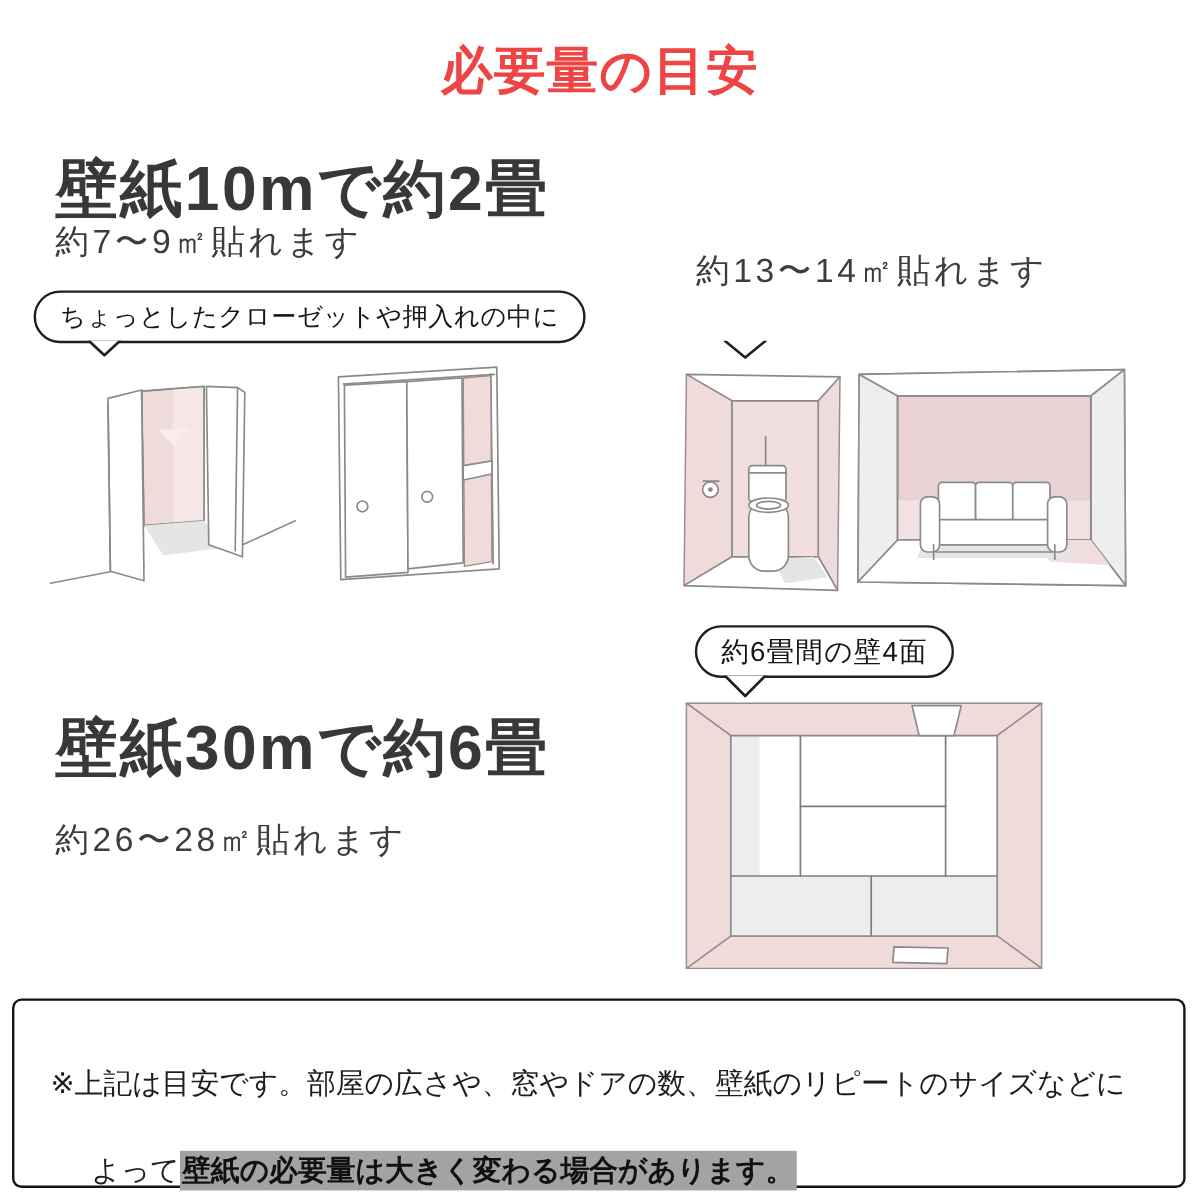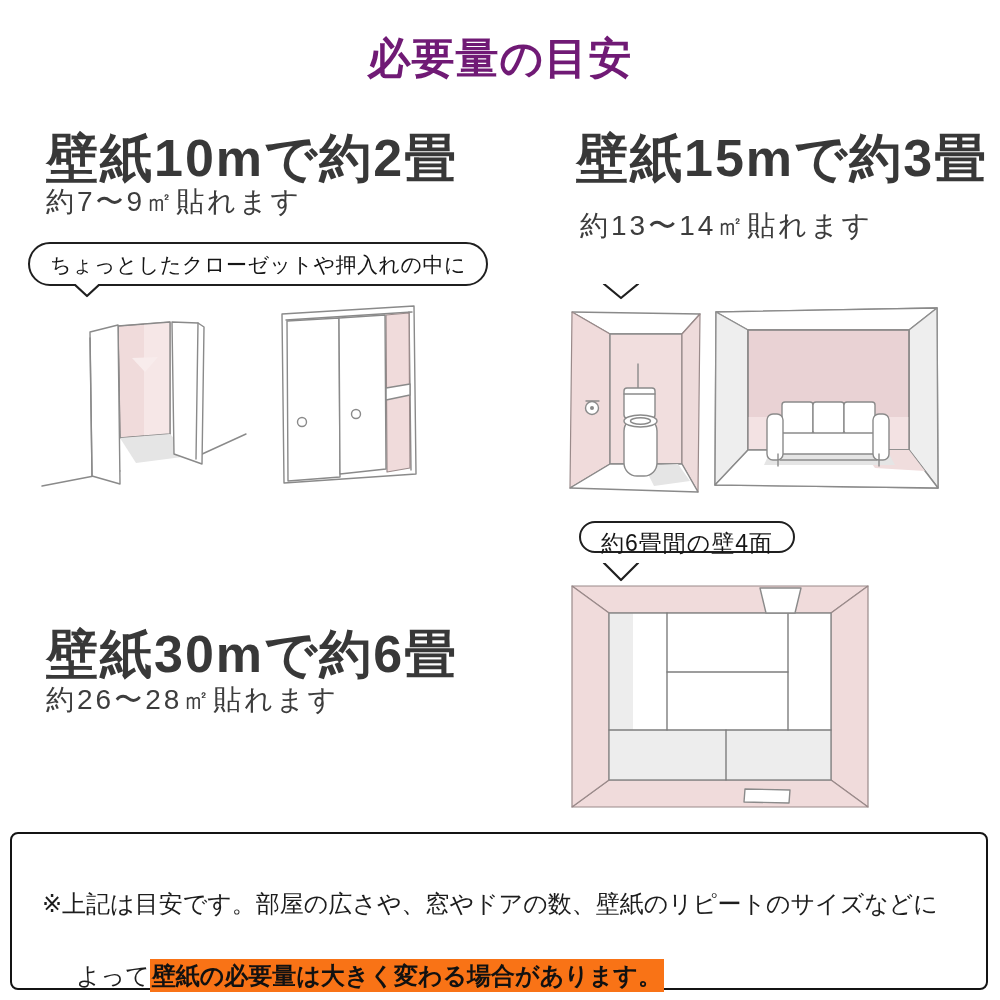--- a/index.html
+++ b/index.html
@@ -2,50 +2,50 @@
 <html><head>
 <meta charset="utf-8">
 <style>
   html,body{margin:0;padding:0;background:#ffffff;}
   .page{
     position:relative;width:1000px;height:1000px;background:#fff;overflow:hidden;
     font-family:"Liberation Sans","DejaVu Sans",sans-serif;color:#383838;
   }
   .title{
     position:absolute;top:30px;left:0;width:1000px;text-align:center;
-    font-size:43px;font-weight:900;color:#701a75;letter-spacing:1px;
+    font-size:43px;font-weight:900;color:#ef4444;letter-spacing:1px;
   }
   .h2{
     position:absolute;font-size:52px;font-weight:800;color:#383838;
     letter-spacing:2px;white-space:nowrap;line-height:1;
   }
   .sub{
     position:absolute;font-size:28px;font-weight:500;color:#3d3d3d;
     letter-spacing:3px;white-space:nowrap;line-height:1.15;
   }
   .bubble{
     position:absolute;height:44px;line-height:41px;background:#fff;
     border:2px solid #1f1f1f;border-radius:24px;padding:0 20px;
     font-size:21px;font-weight:400;color:#161616;letter-spacing:0.5px;
     white-space:nowrap;box-sizing:border-box;z-index:2;
   }
-  .bubble.small{font-size:23px;height:32px;line-height:41px;letter-spacing:1px;}
+  .bubble.small{font-size:23px;height:44px;line-height:41px;letter-spacing:1px;}
   .tail{position:absolute;z-index:3;}
   .sketch{position:absolute;}
   .note-box{
     position:absolute;left:10px;top:832px;width:978px;height:158px;
     border:2px solid #141414;border-radius:8px;background:#fff;box-sizing:border-box;
     padding:20px 24px 0 30px;
   }
   .note-line{
     font-size:24px;font-weight:500;color:#1d1d1d;line-height:44px;
     letter-spacing:0px;white-space:nowrap;margin-top:28px;
   }
   .note-indent{padding-left:34px;}
-  .hl{background:#f97316;font-weight:800;color:#111;padding:3px 2px 3px 2px;}
+  .hl{background:#a3a3a3;font-weight:800;color:#111;padding:3px 2px 3px 2px;}
   svg .ln{stroke:#8a8a8a;stroke-width:1.4;fill:none;stroke-linecap:round;stroke-linejoin:round;}
   svg .pnl{stroke:#8a8a8a;stroke-width:1.4;fill:#ffffff;stroke-linejoin:round;}
   svg .pink{stroke:#9a8a8a;stroke-width:1.2;fill:#f0dbdb;stroke-linejoin:round;}
   svg .pinkdark{stroke:#9a8a8a;stroke-width:1.2;fill:#e9d2d4;stroke-linejoin:round;}
   svg .pinklight{fill:#f6e7e7;stroke:none;}
   svg .gray{fill:#ededed;stroke:none;}
   svg .shadow{fill:#e5e5e5;stroke:none;}
   svg .wall{stroke:#8f8f8f;stroke-width:1.4;fill:#eeeeee;stroke-linejoin:round;}
 </style>
 </head>
@@ -81,21 +81,20 @@
     <line class="ln" x1="40" y1="18" x2="166" y2="10"></line>
     <line class="ln" x1="163" y1="10" x2="165" y2="168"></line>
     <polygon class="pink" points="140,13 163,11 164,166 141,170"></polygon>
     <polygon class="pnl" points="140,86 164,82 164,93 140,98"></polygon>
     <polygon class="pnl" points="41,19 93,16 94,175 42,179"></polygon>
     <circle class="ln" cx="56" cy="120" r="4.5" fill="#fff"></circle>
     <polygon class="pnl" points="93,16 139,13 140,167 94,172"></polygon>
     <circle class="ln" cx="110" cy="112" r="4.5" fill="#fff"></circle>
   </svg>
 
-  <div class="h2" style="left:576px;top:132px;">壁紙15mで約3畳</div>
   <div class="sub" style="left:580px;top:186px;margin-top:24px;">約13〜14㎡貼れます</div>
   <svg class="tail" style="left:602px;top:284px;" width="38" height="17">
     <polyline points="2,0 19,14 36,0" fill="#ffffff" stroke="#1f1f1f" stroke-width="2.2" stroke-linecap="round" stroke-linejoin="round"></polyline>
   </svg>
 
   <svg class="sketch" style="left:566px;top:304px;" width="140" height="192" viewBox="0 0 140 192">
     <polygon class="pnl" points="6,8 134,10 116,30 44,30"></polygon>
     <polygon class="pink" points="6,8 44,30 44,160 4,184"></polygon>
     <polygon class="pinklight" points="44,30 116,30 116,160 44,160" style="fill:#f1dede"></polygon>
     <polygon class="ln" points="44,30 116,30 116,160 44,160" fill="none"></polygon>
@@ -151,21 +150,21 @@
     <polygon class="ln" points="39,29 261,29 261,196 39,196" fill="none"></polygon>
     <line class="ln" x1="97" y1="29" x2="97" y2="146" style="stroke:#7d7d7d"></line>
     <line class="ln" x1="218" y1="29" x2="218" y2="146" style="stroke:#7d7d7d"></line>
     <line class="ln" x1="97" y1="88" x2="218" y2="88" style="stroke:#7d7d7d"></line>
     <line class="ln" x1="39" y1="146" x2="261" y2="146" style="stroke:#7d7d7d"></line>
     <line class="ln" x1="156" y1="146" x2="156" y2="196" style="stroke:#7d7d7d"></line>
     <polygon class="pnl" points="190,4 231,4 225,29 196,29"></polygon>
     <polygon class="pnl" points="175,205 220,206 219,219 174,218"></polygon>
   </svg>
 
-  <div class="h2" style="left:46px;top:628px;">壁紙30mで約6畳</div>
+  <div class="h2" style="left:46px;top:598px;">壁紙30mで約6畳</div>
   <div class="sub" style="left:46px;top:684px;">約26〜28㎡貼れます</div>
 
   <div class="note-box">
     <div class="note-line">※上記は目安です。部屋の広さや、窓やドアの数、壁紙のリピートのサイズなどに</div>
     <div class="note-line note-indent"><span>よって</span><span class="hl">壁紙の必要量は大きく変わる場合があります。</span></div>
   </div>
 
 </div>
 
 </body></html>

